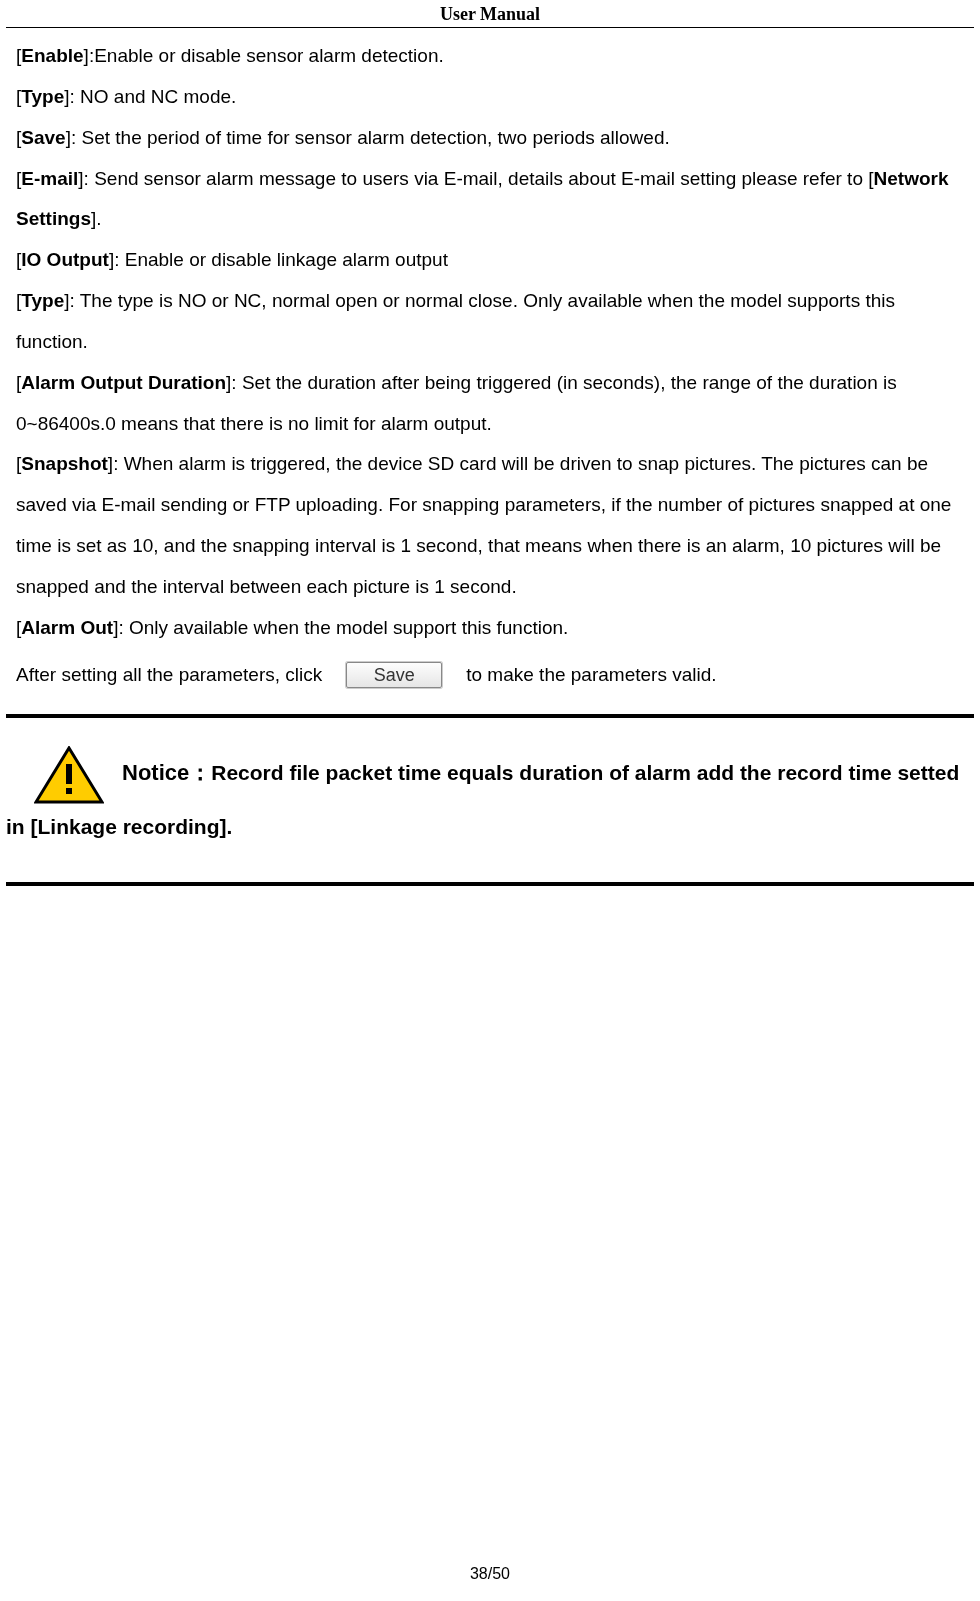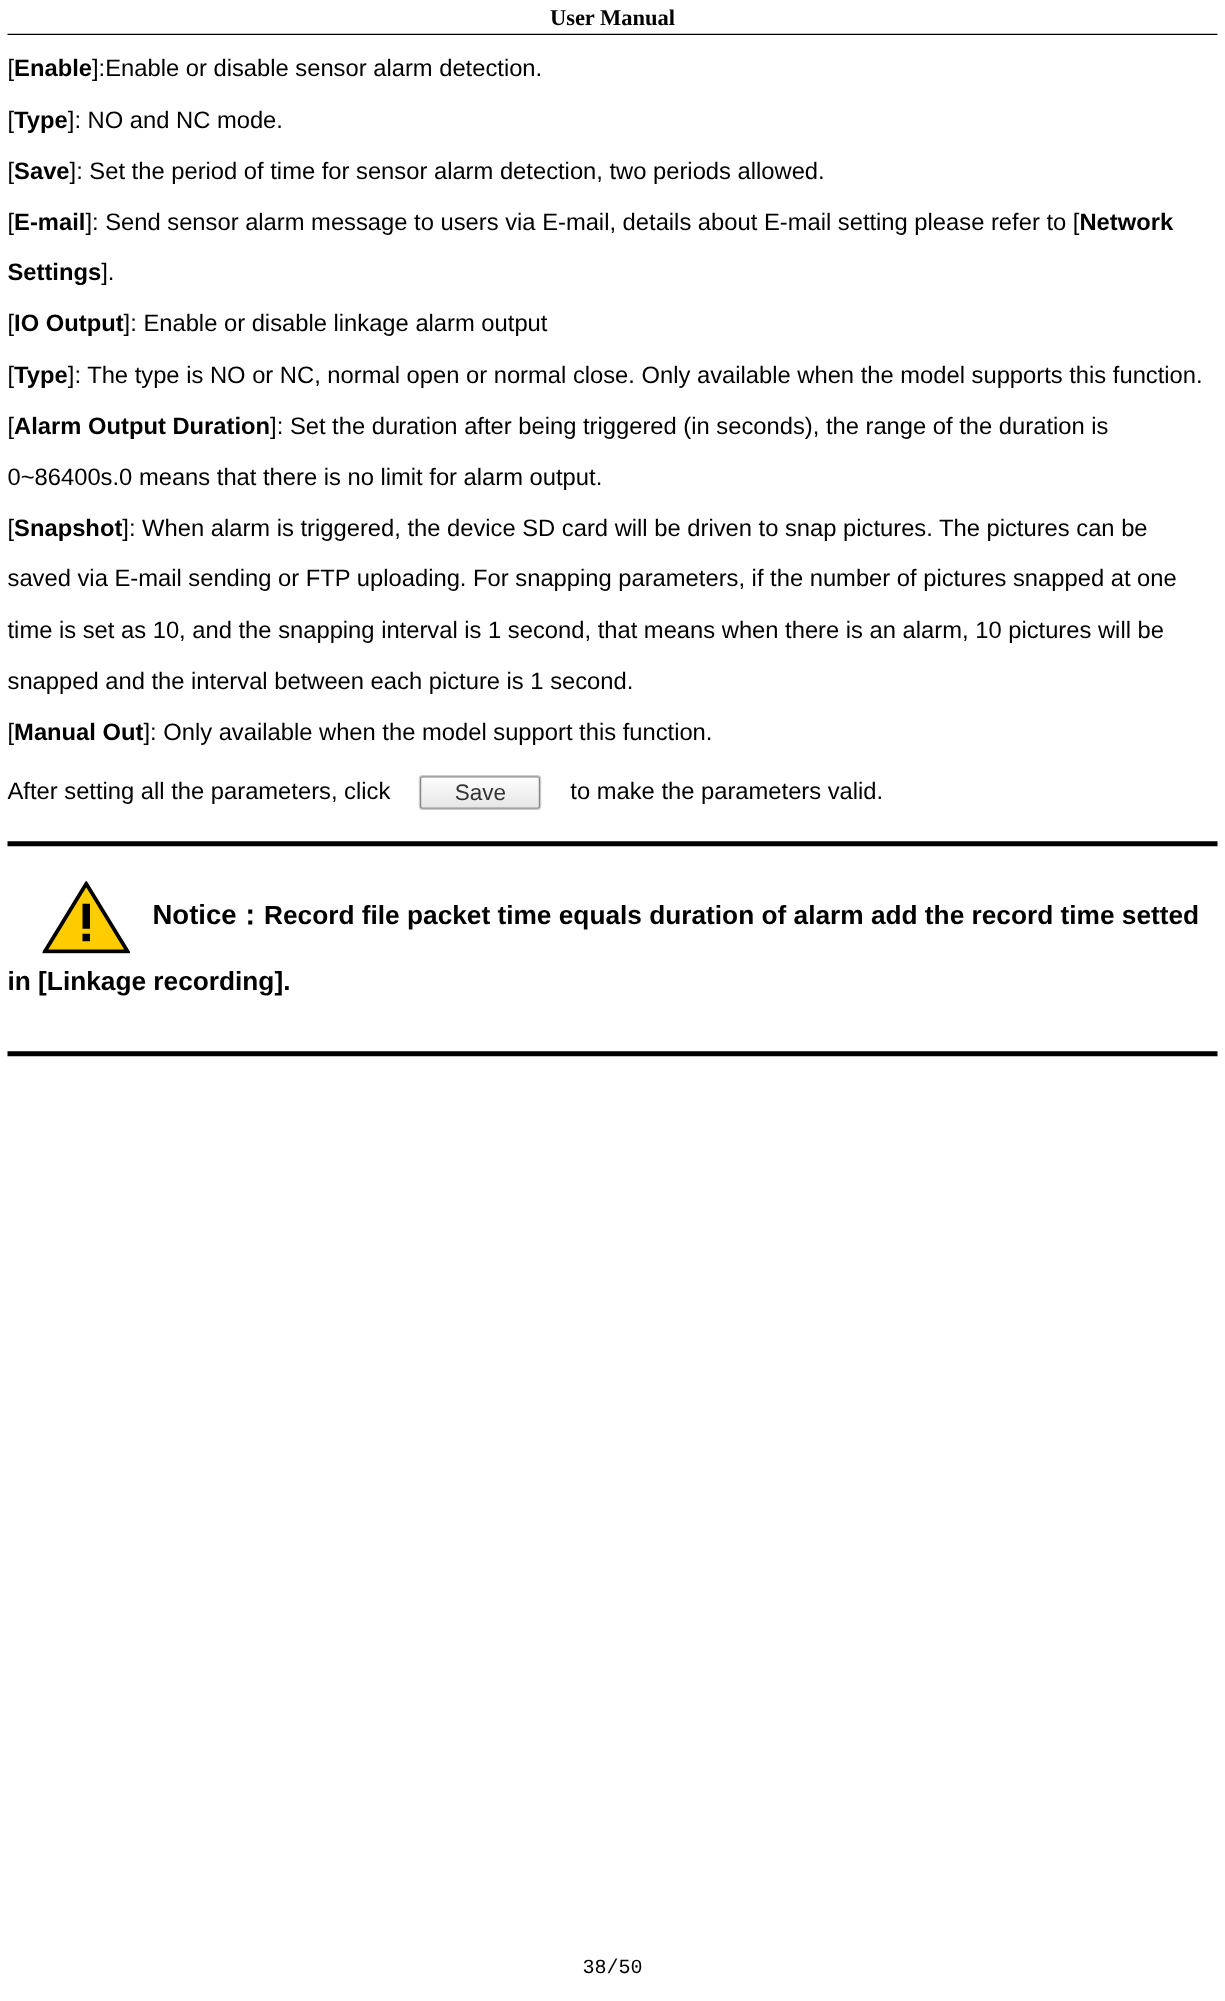--- a/index.html
+++ b/index.html
@@ -23,21 +23,21 @@
       font-size: 18px;
       padding-top: 4px;
       padding-bottom: 2px;
     }
     .header-rule {
       border: none;
       border-top: 1.5px solid #000;
       margin: 0 6px 8px 6px;
     }
     .content {
-      padding: 0 6px;
+      padding: 0 16px;
       line-height: 2.15;
     }
     .para {
       margin-bottom: 0;
     }
     .label {
       font-weight: bold;
     }
     .save-line {
       display: flex;
@@ -91,21 +91,21 @@
     .notice-label {
       font-family: "Microsoft YaHei", "SimHei", Arial, sans-serif;
       font-weight: bold;
       font-size: 22px;
     }
     .page-number {
       position: absolute;
       bottom: 18px;
       width: 100%;
       text-align: center;
-      font-family: Liberation Mono, monospace;
+      font-family: Liberation Sans, sans-serif;
       font-size: 16px;
     }
   </style>
 </head>
 <body>
 
 <div class="header-title">User Manual</div>
 <hr class="header-rule">
 
 <div class="content">
@@ -121,21 +121,21 @@
 
   <div class="para">[<span class="label">IO Output</span>]<span>: Enable or disable linkage alarm output</span></div>
 
   <div class="para">[<span class="label">Type</span>]<span>: The type is NO or NC, normal open or normal close. Only available when the model supports this function.</span></div>
 
   <div class="para">[<span class="label">Alarm Output Duration</span>]<span>: Set the duration after being triggered (in seconds), the range of the duration is 0~86400s.0 means that there is no limit for alarm output.</span></div>
 
   <div class="para">[<span class="label">Snapshot</span>]<span>: When alarm is triggered, the device SD card will be driven to snap pictures. The pictures can be saved via E-mail sending or FTP uploading. For snapping parameters, if the number of pictures snapped at one time is set as 10, and the snapping interval is 1 second, that means when there is an alarm, 10 pictures will be snapped and the interval between each picture is 1 second.</span></div>
 
 
-  <div class="para">[<span class="label">Manual Out</span>]<span>: Only available when the model support this function.</span></div>
+  <div class="para">[<span class="label">Alarm Out</span>]<span>: Only available when the model support this function.</span></div>
 
   <div class="save-line">
     <span>After setting all the parameters, click</span>
     <span class="save-button">Save</span>
     <span>to make the parameters valid.</span>
   </div>
 
 </div>
 
 <hr class="thick-rule">

